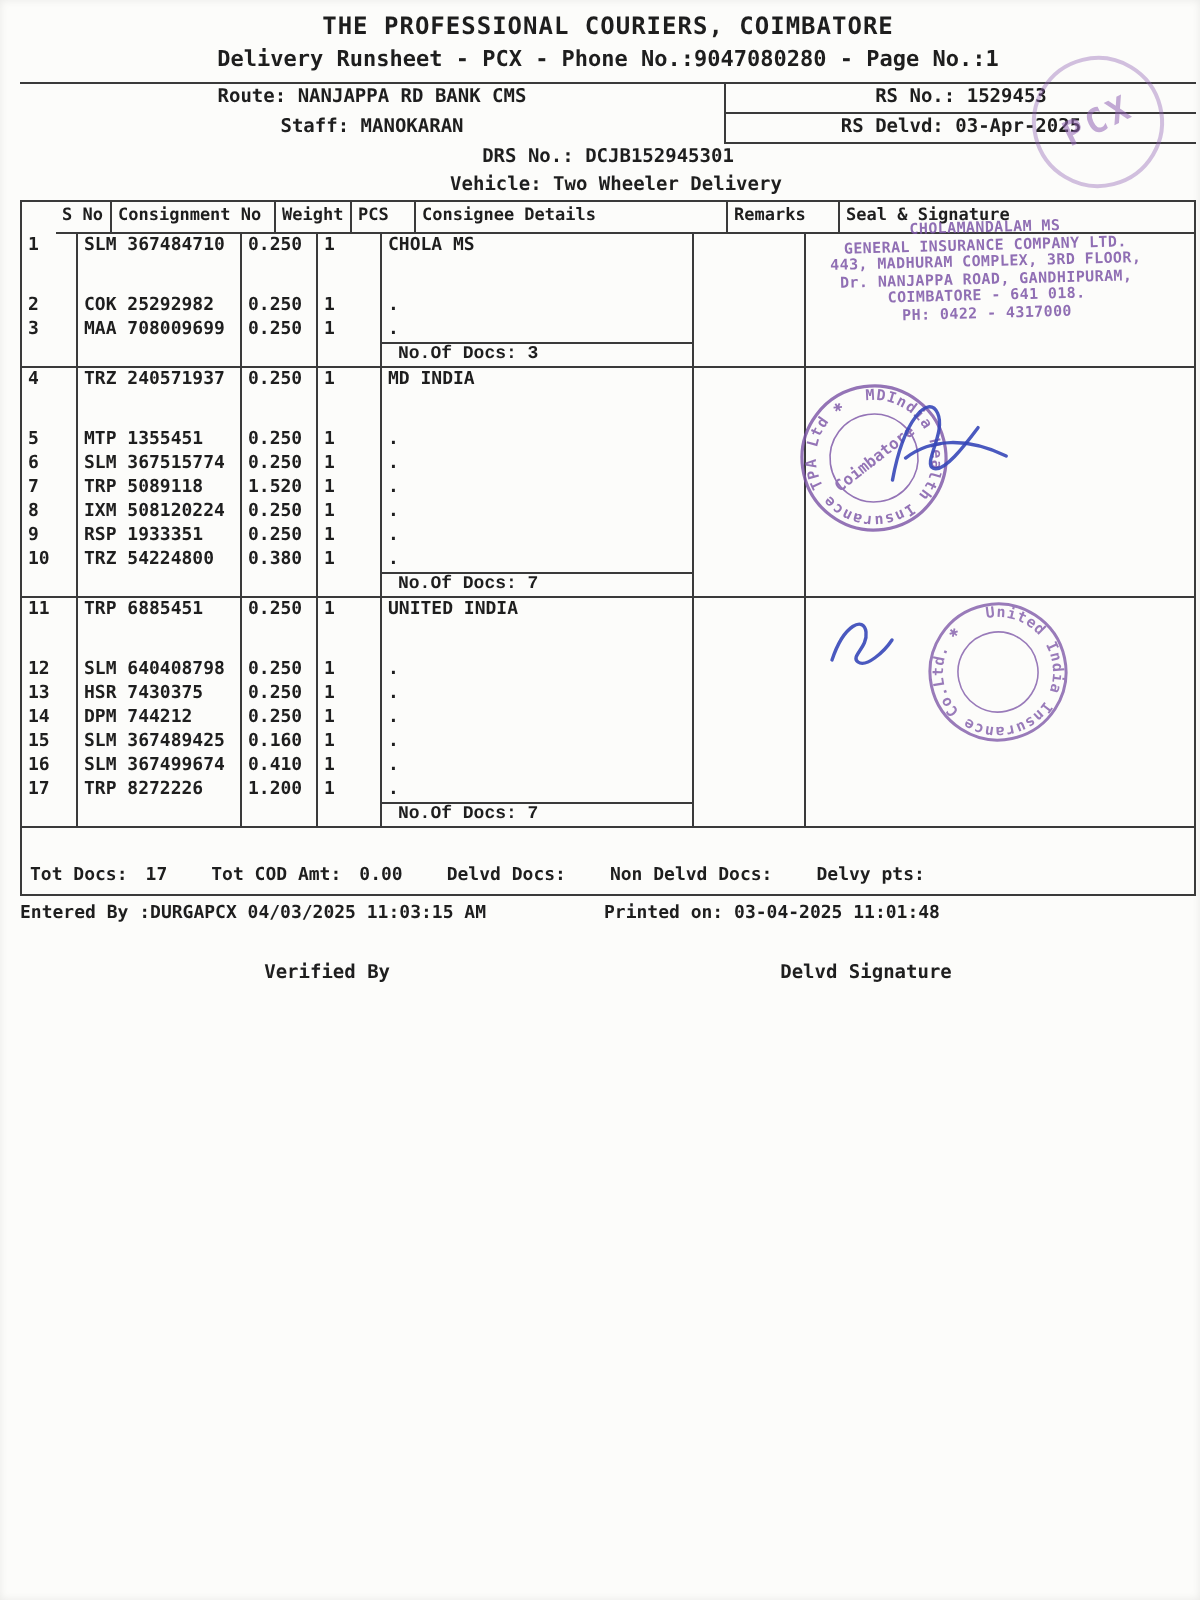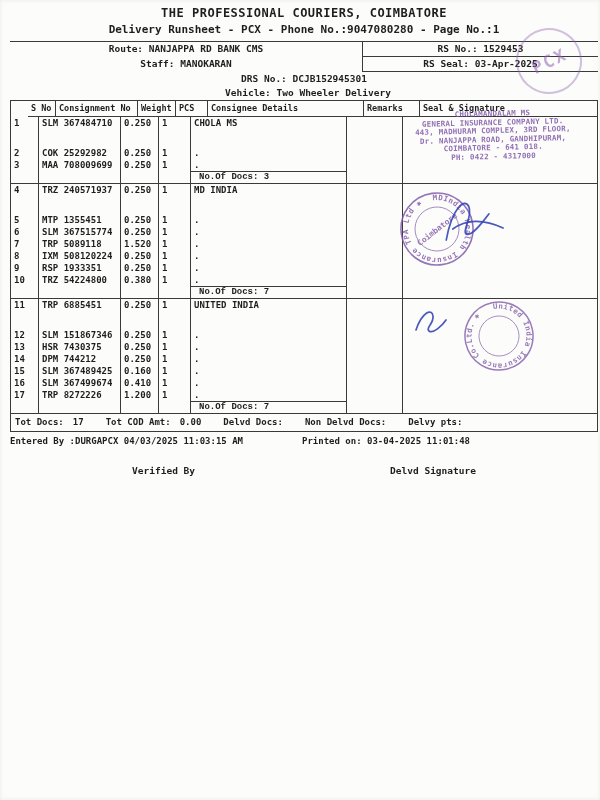--- a/index.html
+++ b/index.html
@@ -31,21 +31,21 @@
   .cell{border-right:1px solid var(--line);padding:0 3px;box-sizing:border-box;flex:0 0 auto;overflow:hidden;white-space:nowrap;}
   .c-sno{width:28px;}
   .c-cons{width:82px;}
   .c-wt{width:38px;}
   .c-pcs{width:32px;}
   .c-cd{width:156px;}
   .c-rem{width:56px;}
   .c-seal{flex:1 1 auto;border-right:none;}
   .note-cell{border-top:1px solid var(--line);padding-left:8px;font-family:Liberation Mono, monospace;}
 
-  .totals-row{display:flex;padding:2px 4px 3px 4px;font-size:9px;line-height:12px;}
+  .totals-row{display:flex;padding:2px 4px 3px 4px;font-size:9px;line-height:12px;margin-top:16px;}
   .tot-item{margin-right:22px;white-space:nowrap;}
   .tot-val{margin-left:9px;}
 
   .meta-line{display:flex;font-size:9px;margin-top:3px;line-height:12px;}
   .meta-line .m1{width:292px;white-space:nowrap;}
   .verify-line{display:flex;font-size:9.5px;margin-top:18px;line-height:12px;justify-content:center;}
   .verify-line .m1{width:258px;white-space:nowrap;}
 
   
   .stamps{position:absolute;left:0;top:0;width:600px;height:800px;pointer-events:none;}
@@ -79,21 +79,21 @@
           <span>RS No.:</span>
           <span>1529453</span>
         </div>
       </div>
       <div class="irow">
         <div class="ileft">
           <span>Staff:</span>
           <span>MANOKARAN</span>
         </div>
         <div class="iright">
-          <span>RS Seal:</span>
+          <span>RS Delvd:</span>
           <span>03-Apr-2025</span>
         </div>
       </div>
       <div class="irow">
         <div class="ileft">
           <span>DRS No.:</span>
           <span>DCJB152945301</span>
         </div>
       </div>
       <div class="irow">
@@ -254,21 +254,21 @@
             <div class="cell c-sno"></div>
             <div class="cell c-cons"></div>
             <div class="cell c-wt"></div>
             <div class="cell c-pcs"></div>
             <div class="cell c-cd"></div>
             <div class="cell c-rem"></div>
             <div class="cell c-seal"></div>
           </div>
           <div class="trow">
             <div class="cell c-sno">12</div>
-            <div class="cell c-cons">SLM 151867346</div>
+            <div class="cell c-cons">SLM 640408798</div>
             <div class="cell c-wt">0.250</div>
             <div class="cell c-pcs">1</div>
             <div class="cell c-cd">.</div>
             <div class="cell c-rem"></div>
             <div class="cell c-seal"></div>
           </div>
           <div class="trow">
             <div class="cell c-sno">13</div>
             <div class="cell c-cons">HSR 7430375</div>
             <div class="cell c-wt">0.250</div>

